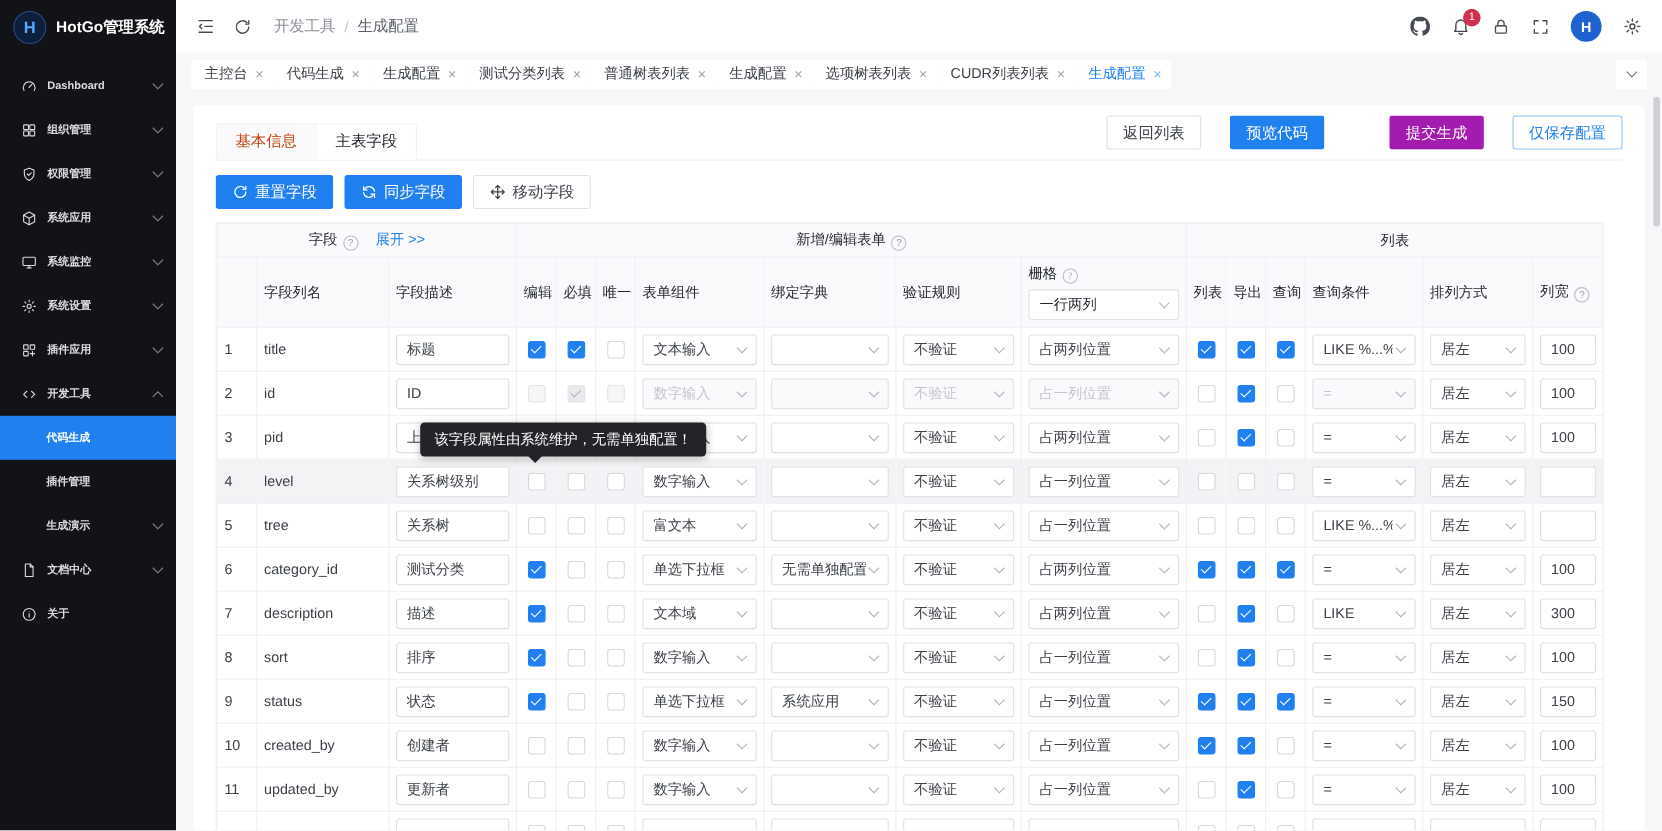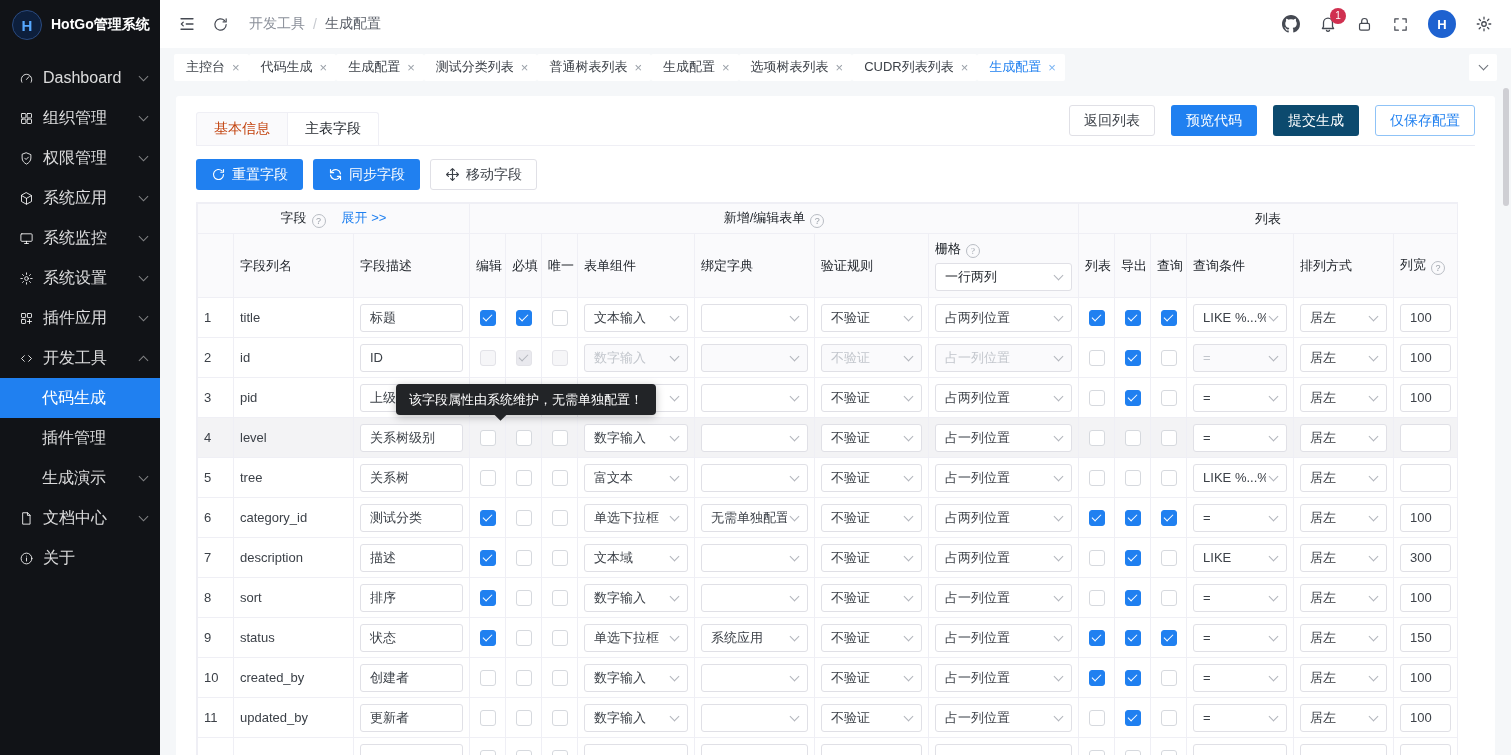--- a/index.html
+++ b/index.html
@@ -5,21 +5,21 @@
   * { margin:0; padding:0; box-sizing:border-box; }
   html,body { width:1511px; height:755px; overflow:hidden; background:#f5f7f9; font-family:"Liberation Sans","DejaVu Sans",sans-serif; }
   body { position:relative; }
   .app { display:flex; width:1511px; height:755px; }
 
   
   .sidebar { width:160px; flex:0 0 160px; background:#111317; color:rgba(255,255,255,.85); display:flex; flex-direction:column; z-index:5; }
   .logo { height:50px; display:flex; align-items:center; gap:9px; padding:0 12px; cursor:pointer; }
   .logo-badge { width:30px; height:30px; border-radius:50%; background:#0d1f3c; border:1px solid #2a4a7f; color:#56a8ff; font-weight:700; font-size:15px; display:flex; align-items:center; justify-content:center; flex:0 0 30px;}
   .logo-title { color:#fff; font-size:14px; font-weight:700; white-space:nowrap; }
-  .menu { flex:1; padding-top:8px; font-size:16px; overflow:hidden; }
+  .menu { flex:1; padding-top:8px; font-size:10px; overflow:hidden;font-weight:bold; }
   .menu-item { height:40px; display:flex; align-items:center; gap:9px; padding:0 13px 0 18px; cursor:pointer; }
   .menu-item.child { padding-left:42px; }
   .menu-item.active { background:#2080f0; color:#fff; }
   .mi-icon { width:16px; height:16px; display:flex; align-items:center; justify-content:center; flex:0 0 16px; }
   .mi-label { flex:1; white-space:nowrap; overflow:hidden; }
   .chev { width:7px; height:7px; border-right:1.4px solid currentColor; border-bottom:1.4px solid currentColor; transform:rotate(45deg); display:inline-block; }
   .menu-item .chev { opacity:.55; margin-top:-4px; }
   .menu-item .chev.up { transform:rotate(-135deg); margin-top:4px; }
 
   
@@ -45,26 +45,26 @@
 
   .content { flex:1; padding:10px 16px 0; overflow:hidden; }
   .card { background:#fff; border-radius:3px; padding:0 20px; height:800px; }
 
   .card-head { height:50px; display:flex; align-items:center; border-bottom:1px solid #efeff5; }
   .ctabs { display:flex; align-self:flex-end; }
   .ctab { height:33px; padding:0 17px; display:flex; align-items:center; font-size:14px; color:#c2410c; background:#fafafc; border:1px solid #efeff5; border-bottom:none; cursor:pointer; }
   .ctab:first-child { border-radius:3px 0 0 0; }
   .ctab + .ctab { border-left:none; border-radius:0 3px 0 0; }
   .ctab.active { background:#fff; color:#24292f; }
-  .head-actions { margin-left:auto; display:flex; gap:16px; align-items:flex-start;padding-left:13px; }
+  .head-actions { margin-left:auto; display:flex; gap:26px; align-items:flex-start;padding-left:13px; }
 
   .btn { height:31px; border:1px solid transparent; border-radius:3px; background:#fff; color:#3c4148; font-size:14px; padding:0 14px; display:flex; align-items:center; gap:6px; cursor:pointer; font-family:inherit; white-space:nowrap; }
   .btn.default { border-color:#e0e0e6; }
   .btn.primary { background:#2080f0; color:#fff; }
-  .btn.success { background:#0c4a6e; color:#fff; }
+  .btn.success { background:#a21caf; color:#fff;margin-left:33px; }
   .btn.outline { border-color:#8fc3f7; color:#2080f0; }
   .bicon { display:flex; align-items:center; }
 
   .toolbar { display:flex; gap:10px; padding:13px 0 12px; }
 
   
   .table-wrap { border:1px solid #efeff5; border-bottom:none; width:1262px; }
   table { border-collapse:collapse; table-layout:fixed; width:1260px; font-size:13px; color:#3c4148; }
   th, td { border:1px solid #efeff5; padding:0 6px; overflow:hidden; white-space:nowrap; }
   thead th { background:#fafafc; font-weight:500; color:#24292f; text-align:left; }
@@ -86,21 +86,21 @@
   .cb.dis { background:#f6f6f8; border-color:#e3e3e8; cursor:not-allowed; }
   .cb.on.dis { background:#e9e9ee; border-color:#e3e3e8; }
   .cb.on.dis::after { border-color:#b2b5bc; }
 
   .sel { height:28px; border:1px solid #e0e0e6; border-radius:3px; background:#fff; display:flex; align-items:center; padding:0 20px 0 9px; position:relative; cursor:pointer; width:100%; }
   .sel .sel-val { overflow:hidden; }
   .sel .chev { position:absolute; right:9px; top:50%; margin-top:-5px; border-color:#b2b5bc; }
   .sel.dis { background:#fafafc; color:#c2c6cc; cursor:not-allowed; }
   .inputbox { height:28px; border:1px solid #e0e0e6; border-radius:3px; background:#fff; display:flex; align-items:center; padding:0 9px; width:100%; overflow:hidden; }
 
-  .tooltip { position:absolute; left:396px; top:384px; background:#222427; color:#fff; font-size:13px; line-height:1; padding:9px 13px; border-radius:4px; z-index:60; box-shadow:0 2px 8px rgba(0,0,0,.25); white-space:nowrap; }
+  .tooltip { position:absolute; left:382px; top:384px; background:#222427; color:#fff; font-size:13px; line-height:1; padding:9px 13px; border-radius:4px; z-index:60; box-shadow:0 2px 8px rgba(0,0,0,.25); white-space:nowrap; }
   .tooltip::after { content:""; position:absolute; bottom:-4px; left:100px; width:9px; height:9px; background:#222427; transform:rotate(45deg); }
 
   .page-scroll { position:absolute; right:2px; top:88px; width:6px; height:118px; border-radius:3px; background:#cfcfd4; z-index:80; cursor:pointer; }
 </style>
 </head>
 <body>
 
 <div class="app">
   <aside class="sidebar">
     <div class="logo">

